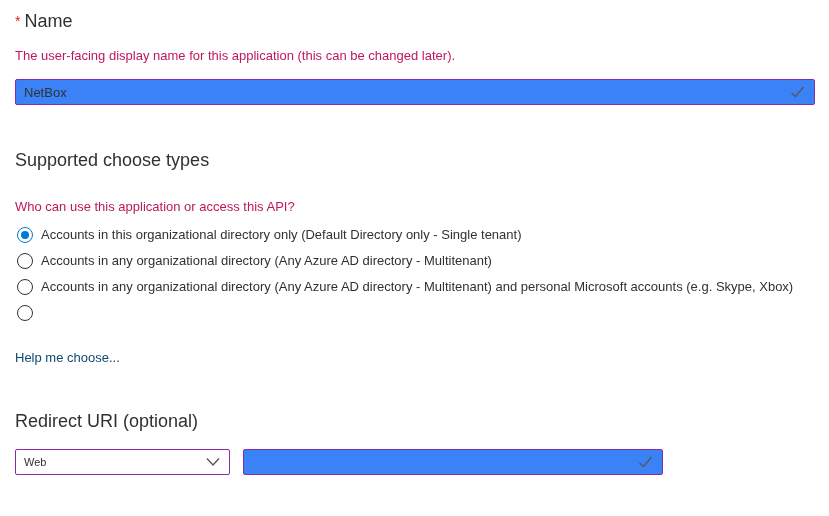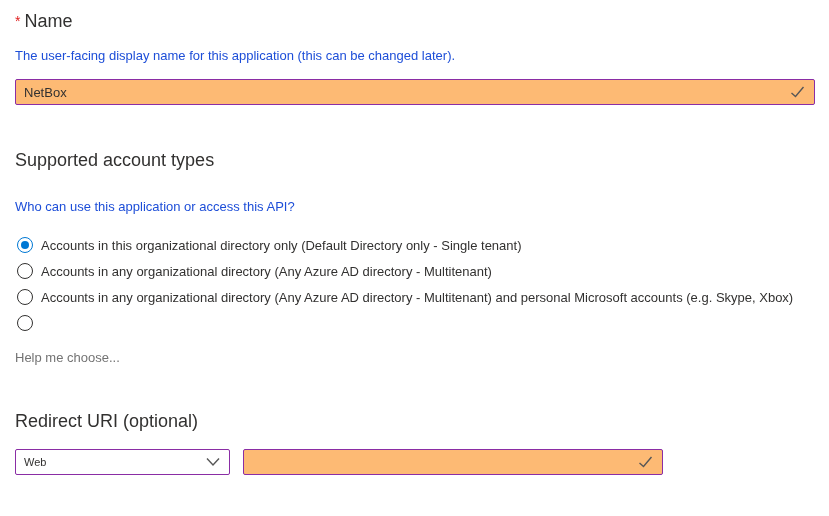--- a/index.html
+++ b/index.html
@@ -23,32 +23,32 @@
     line-height: 22px;
   }
   .required-star {
     color: #e02020;
     font-size: 14px;
     vertical-align: 1px;
     margin-right: 4px;
   }
   .body-text {
     font-size: 13px;
-    color: #1d4ed8;
+    color: #be185d;
     line-height: 19px;
   }
   
   .name-desc { margin-top: 14px; }
   .text-input {
     position: relative;
     margin-top: 14px;
     height: 26px;
     border: 1px solid #8a2da5;
     border-radius: 2px;
-    background: #fdba74;
+    background: #3b82f6;
     display: flex;
     align-items: center;
   }
   .name-input { width: 800px; }
   .text-input .value {
     font-size: 13px;
     color: #323130;
     padding-left: 8px;
     white-space: nowrap;
     overflow: hidden;
@@ -61,21 +61,21 @@
     width: 15px; height: 13px;
     display: block;
   }
   .valid-check svg { display: block; width: 15px; height: 13px; }
   
   .account-types-title { margin-top: 44px; }
   .question { margin-top: 26px; }
   .radio-group { margin-top: 11px; }
   .radio-row {
     display: flex;
-    align-items: flex-end;
+    align-items: flex-start;
     height: 26px;
     cursor: pointer;
   }
   .radio-circle {
     flex: 0 0 auto;
     width: 16px; height: 16px;
     margin-left: 2px;
     border: 1px solid #323130;
     border-radius: 50%;
     position: relative;
@@ -93,21 +93,21 @@
   }
   .radio-label {
     font-size: 13px;
     margin-left: 8px;
     white-space: nowrap;
   }
   .help-link {
     display: inline-block;
     margin-top: 19px;
     font-size: 13px;
-    color: #737373;
+    color: #0c4a6e;
     text-decoration: none;
     cursor: pointer;
   }
   
   .redirect-title { margin-top: 44px; }
   .redirect-desc { margin-top: 15px; width: 806px; }
   .uri-row {
     margin-top: 17px;
     display: flex;
     gap: 13px;
@@ -153,21 +153,21 @@
   <div class="text-input name-input">
     <span class="value">NetBox</span>
     <span class="valid-check">
       <svg viewBox="0 0 15 13">
           <path d="M1.5 7.5 L5.5 11 L13.5 1.5" fill="none" stroke="#575757" stroke-width="1.4"></path>
         </svg>
     </span>
   </div>
 
   
-  <h2 class="section-title account-types-title">Supported account types</h2>
+  <h2 class="section-title account-types-title">Supported choose types</h2>
 
   <p class="body-text question">Who can use this application or access this API?</p>
 
   <div class="radio-group">
     <div class="radio-row checked">
       <span class="radio-circle"></span>
       <span class="radio-label">Accounts in this organizational directory only (Default Directory only - Single tenant)</span>
     </div>
     <div class="radio-row">
       <span class="radio-circle"></span>

